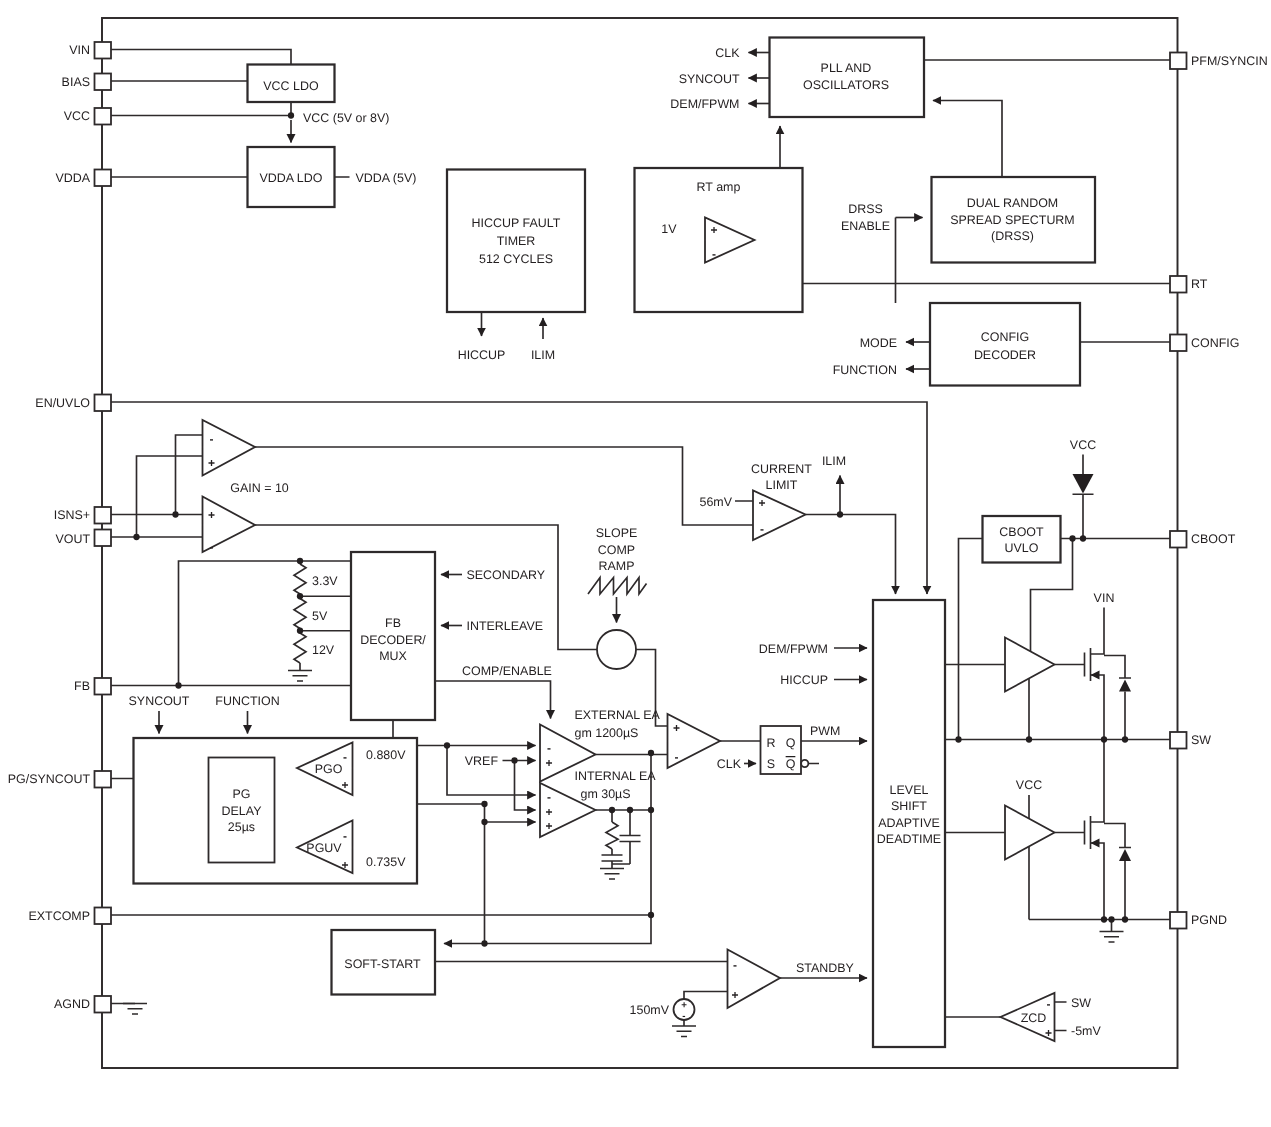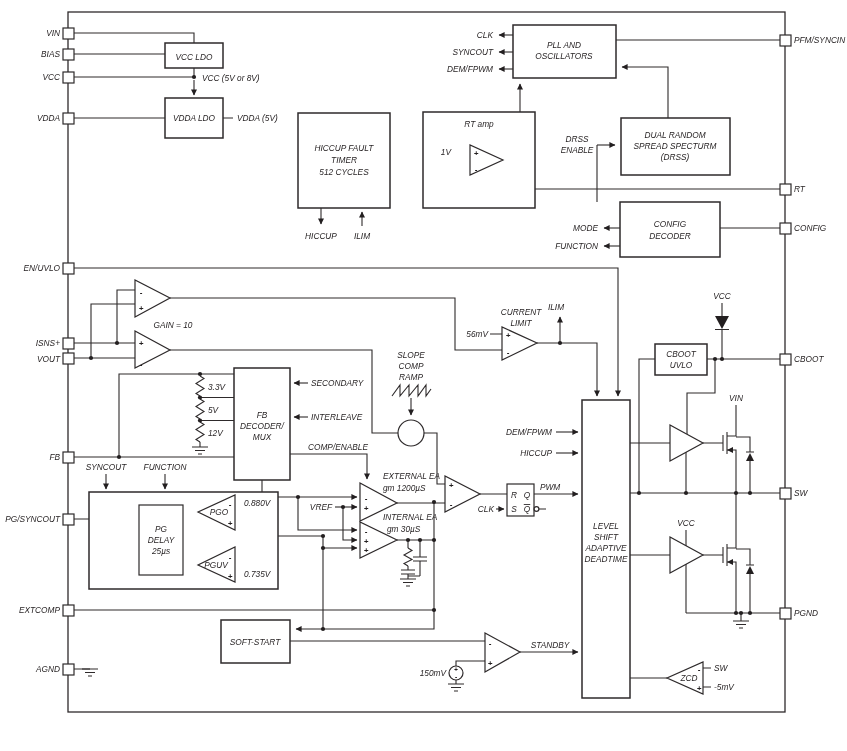--- a/index.html
+++ b/index.html
@@ -1,16 +1,16 @@
 <!DOCTYPE html>
 <html><head>
 <meta charset="utf-8">
 <style>
   html,body{margin:0;padding:0;background:#ffffff;}
-  #stage{width:847px;height:751px;position:relative;background:#fff;overflow:hidden;font-style:italic;}
+  #stage{width:847px;height:751px;position:relative;background:#fff;overflow:hidden;}
   svg{display:block;}
   text{font-family:"Liberation Sans","DejaVu Sans",sans-serif;font-size:8.3px;fill:#231f20;}
   .tc{text-anchor:middle;}
   .te{text-anchor:end;}
   .sgn{font-size:8px;font-weight:bold;}
   .tiny{font-size:6.5px;font-weight:bold;}
   .ob{text-decoration:overline;}
   .w{stroke:#2e2a2b;stroke-width:1.1;fill:none;}
   .ar{stroke:#2e2a2b;stroke-width:1.1;fill:none;marker-end:url(#ah);}
   .blk{fill:#ffffff;stroke:#2e2a2b;stroke-width:1.5;}

